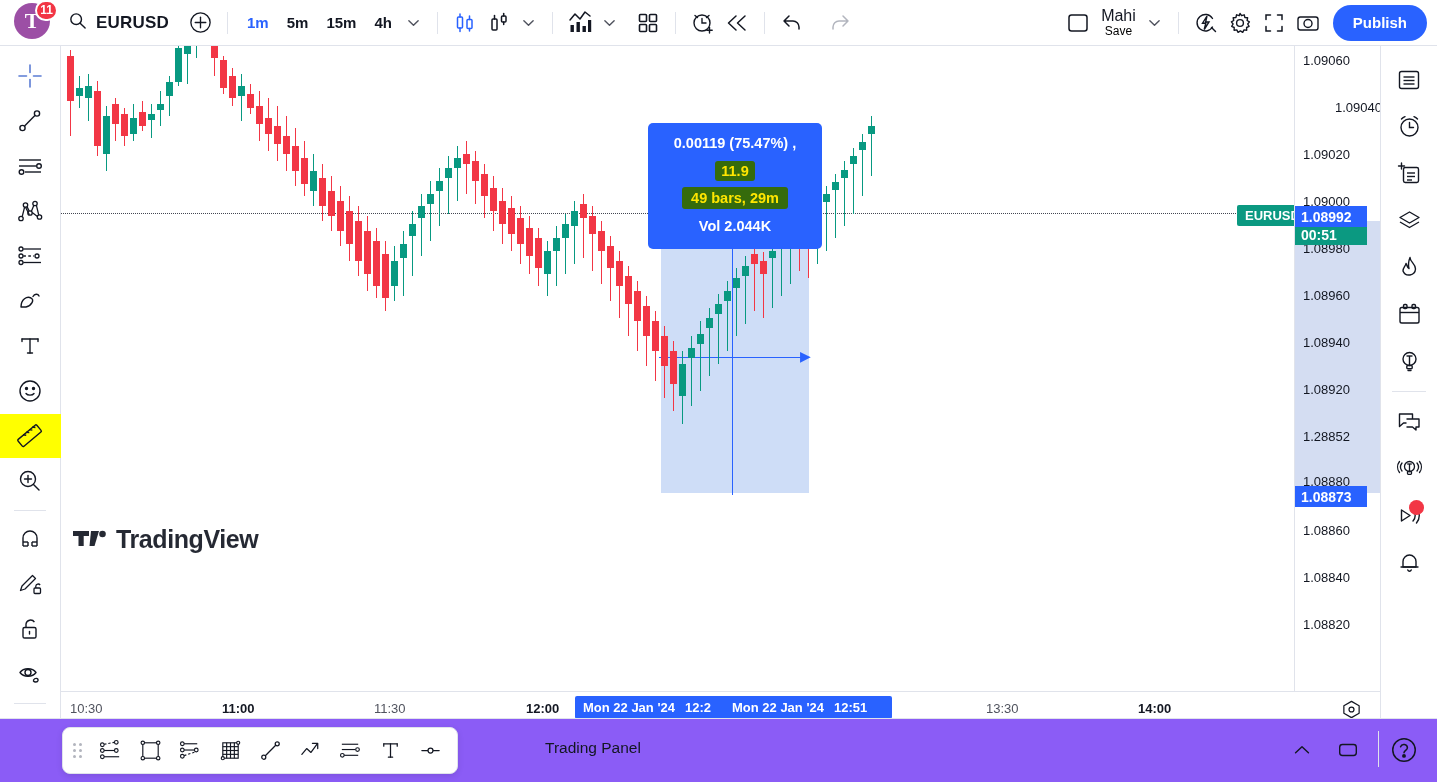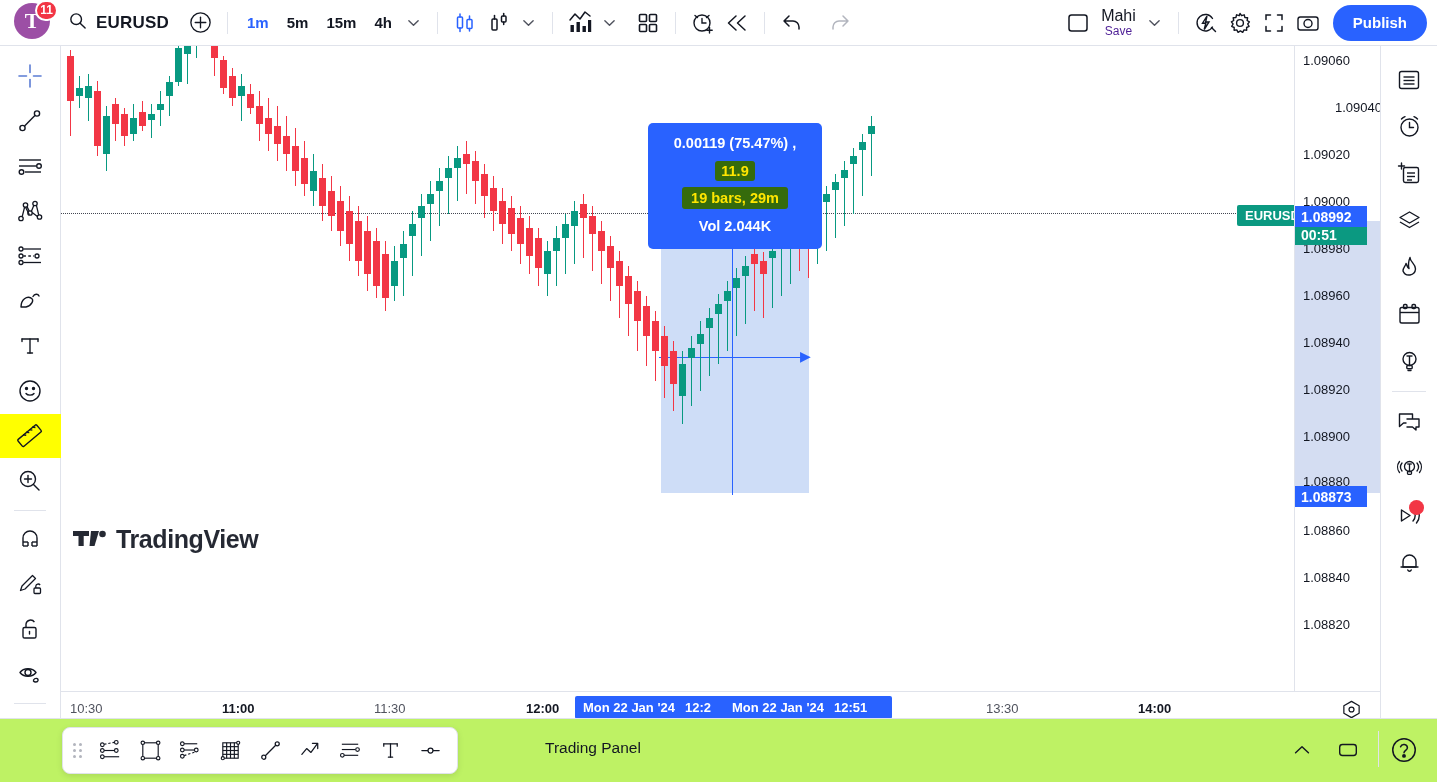--- a/index.html
+++ b/index.html
@@ -37,21 +37,21 @@
     display: flex; align-items: center; justify-content: center;
     height: 34px; min-width: 34px; border-radius: 6px; cursor: pointer;
     color: #131722;
   }
   .tf { font-size: 15px; font-weight: 600; padding: 0 9px; height: 32px;
         display:flex; align-items:center; border-radius:6px; cursor:pointer; }
   .tf.active { color: #2962ff; }
   .mahi-box { display:flex; flex-direction:column; align-items:center; justify-content:center;
               line-height:1.05; cursor:pointer; padding: 0 6px; }
   .mahi-name { font-size: 16px; font-weight: 500; }
-  .mahi-save { font-size: 12px; color: #4c1d95; font-weight: 500; }
+  .mahi-save { font-size: 12px; color: #000000; font-weight: 500; }
   .publish-btn {
     background: #2962ff; color: #fff; font-size: 15px; font-weight: 600;
     border-radius: 18px; height: 36px; padding: 0 20px; display: flex;
     align-items: center; cursor: pointer; margin-left: 8px;
   }
 
   
   #leftbar {
     position: absolute; top: 46px; left: 0; width: 61px; height: 736px;
     background: #fff; border-right: 1px solid #e0e3eb;
@@ -169,21 +169,21 @@
     border-radius: 5px; cursor: pointer;
   }
   .rg-sep { width: 1px; height: 18px; background: #e0e3eb; margin: 0 10px; }
   #clocktext {
     position: absolute; right: 16px; top: 10px; font-size: 14px; color: #131722;
   }
 
   
   #bottompanel {
     position: absolute; top: 718px; left: 0; width: 1437px; height: 64px;
-    background: #bef264; border-top: 1px solid #e0e3eb;
+    background: #8b5cf6; border-top: 1px solid #e0e3eb;
   }
   #float-toolbar {
     position: absolute; left: 62px; top: 8px; height: 47px;
     background: #fff; border: 1px solid #e0e3eb; border-radius: 8px;
     box-shadow: 0 2px 6px rgba(0,0,0,.10);
     display: flex; align-items: center; padding: 0 8px; gap: 2px;
   }
   .ft-item {
     width: 38px; height: 38px; display: flex; align-items: center; justify-content: center;
     border-radius: 5px; cursor: pointer; color: #131722;
@@ -727,21 +727,21 @@
       </div>
 
     <div class="sym-badge" style="left:1176px; top:159px;">EURUSD</div>
 
     <div id="tooltip" style="left:587px; top:77px; width:174px;">
       <div>
         <span>0.00119 (75.47%) ,</span>
         <span class="hl-green">11.9</span>
       </div>
       <div>
-        <span class="hl-green2">19 bars, 29m</span>
+        <span class="hl-green2">49 bars, 29m</span>
       </div>
       <div>Vol 2.044K</div>
     </div>
 
     <div id="watermark">
       <span>
         <svg width="34" height="22" viewBox="0 0 34 22">
           <rect x="0" y="4" width="16" height="5" fill="#131722"></rect>
           <rect x="5.5" y="4" width="5.2" height="15" fill="#131722"></rect>
           <polygon points="18,4 26,4 21.5,19 16.5,19" fill="#131722"></polygon>
@@ -757,21 +757,21 @@
     <div class="pa-hl-band" style="top:175px; height:272px;"></div>
 
     <div class="pa-label" style="top:7px;">1.09060</div>
     <div class="pa-label" style="top:54px;margin-left:32px;">1.09040</div>
     <div class="pa-label" style="top:101px;">1.09020</div>
     <div class="pa-label" style="top:148px;">1.09000</div>
     <div class="pa-label" style="top:195px;">1.08980</div>
     <div class="pa-label" style="top:242px;">1.08960</div>
     <div class="pa-label" style="top:289px;">1.08940</div>
     <div class="pa-label" style="top:336px;">1.08920</div>
-    <div class="pa-label" style="top:383px;">1.08900</div>
+    <div class="pa-label" style="top:383px;">1.28852</div>
     <div class="pa-label" style="top:428px;">1.08880</div>
     <div class="pa-label" style="top:477px;">1.08860</div>
     <div class="pa-label" style="top:524px;">1.08840</div>
     <div class="pa-label" style="top:571px;">1.08820</div>
 
     <div class="pa-badge" style="top:178px; background:#0b9981; width:72px;">00:51</div>
 
     <div class="pa-badge" style="top:160px; background:#2962ff; width:72px;">1.08992</div>
 
     <div class="pa-badge" style="top:440px; background:#2962ff; width:72px;">1.08873</div>

